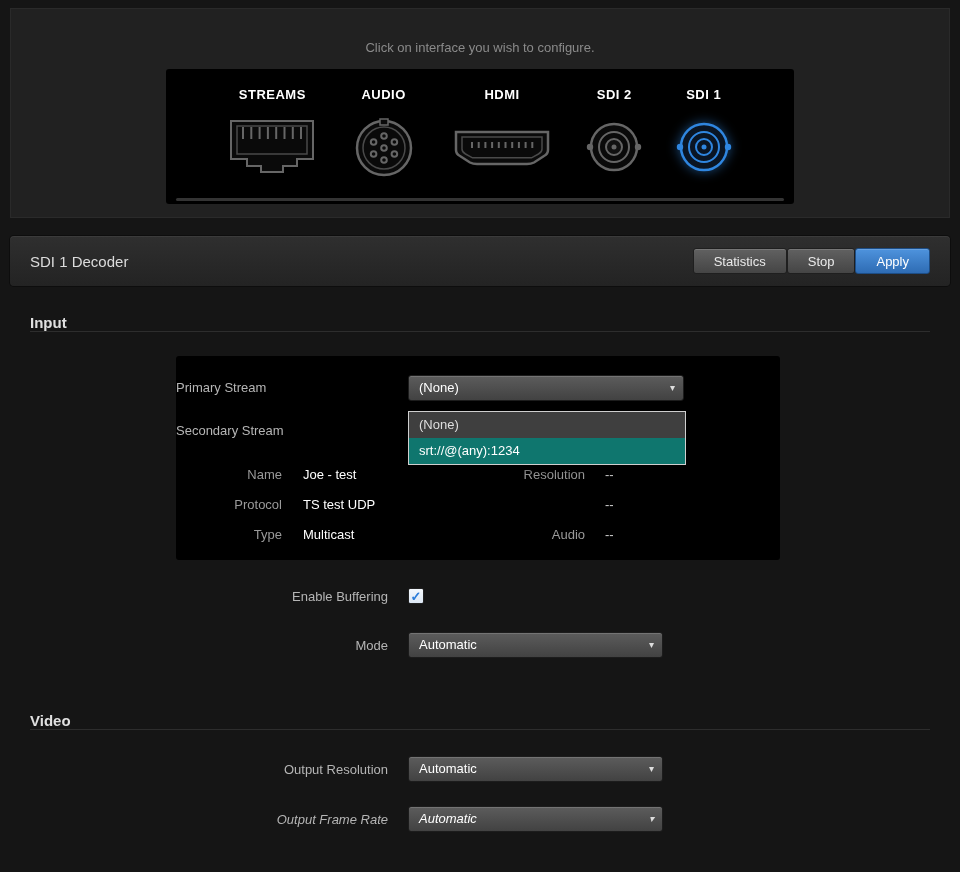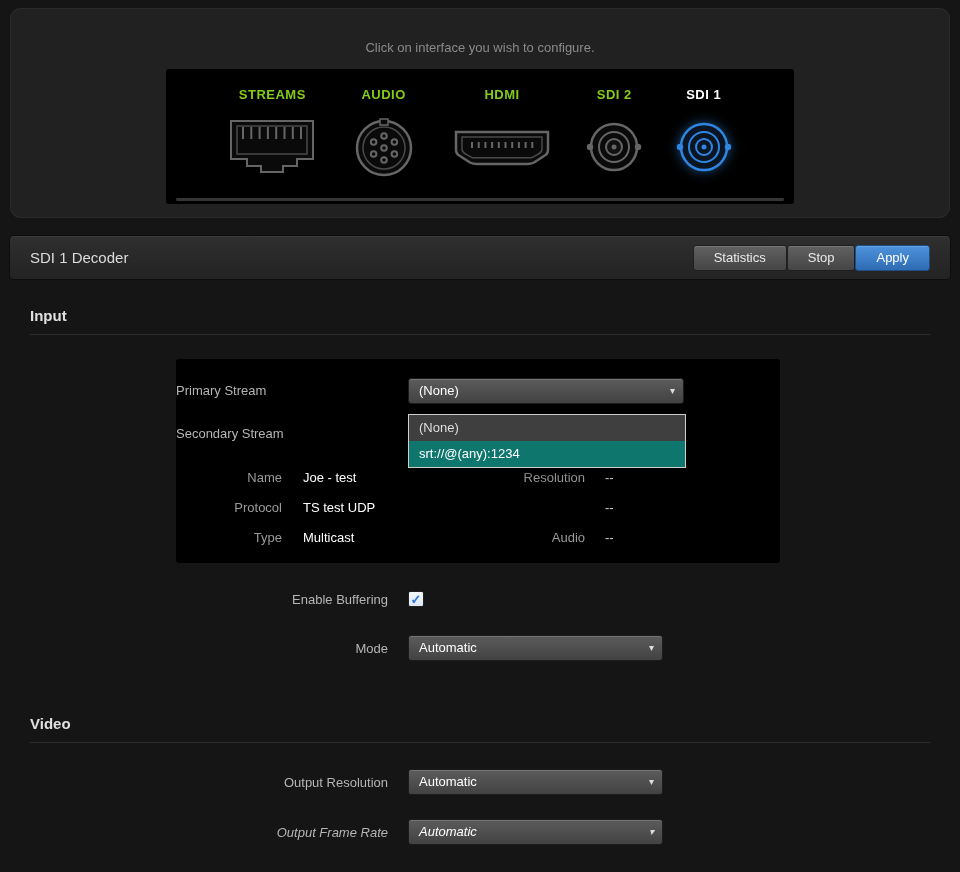--- a/index.html
+++ b/index.html
@@ -9,50 +9,50 @@
     font-family:"Liberation Sans", sans-serif;
     color:#ddd;
     padding:0 10px;
   }
 
   
   .top-panel {
     margin-top:8px;
     height:210px;
     background:#212121;
-    border-radius:11px;
+    border-radius:0;
     box-shadow: inset 0 0 0 1px #2a2a2a;
     padding-top:32px;
   }
   .instruction { text-align:center; color:#8a8a8a; font-size:13px; }
   .device-box {
     width:628px; height:135px;
     margin:14px auto 0;
     background:#000;
     border-radius:3px;
     position:relative;
     display:flex;
     justify-content:space-evenly;
     align-items:flex-start;
     padding:18px 30px 0;
   }
   .device-box::after {
     content:""; position:absolute; left:10px; right:10px; bottom:3px;
     height:3px; background:#343434; border-radius:2px;
   }
   .iface { display:flex; flex-direction:column; align-items:center; cursor:pointer; }
-  .iface-label { font-size:13px; font-weight:bold; color:#84cc16; letter-spacing:.5px; margin-bottom:8px; }
+  .iface-label { font-size:13px; font-weight:bold; color:#ffffff; letter-spacing:.5px; margin-bottom:8px; }
   .iface-icon-wrap { height:74px; display:flex; align-items:center; justify-content:center; color:#666; }
   .iface.selected .iface-label { color:#ffffff; }
   .iface.selected .iface-icon-wrap { color:#2f86e0; filter:drop-shadow(0 0 6px rgba(47,134,224,.55)); }
 
   
   .header-bar {
     margin-top:18px;
-    height:43px;
+    height:50px;
     border-radius:4px;
     background:linear-gradient(#2f2f2f,#232323);
     box-shadow: inset 0 1px 0 rgba(255,255,255,.06), 0 0 0 1px #0d0d0d;
     display:flex; align-items:center;
     padding:0 20px;
   }
   .header-title { font-size:15px; color:#dcdcdc; }
   .header-actions { margin-left:auto; display:flex; }
   .btn {
     height:26px; padding:0 20px;
@@ -62,21 +62,20 @@
     font-family:"Liberation Sans", sans-serif;
     box-shadow: inset 0 1px 0 rgba(255,255,255,.14);
     cursor:pointer;
   }
   .btn.primary { background:linear-gradient(#4e93dd,#2e6cb4); border-color:#1d4d85; color:#fff; }
 
   
   .section-heading {
     margin:28px 20px 0;
     font-size:15px; font-weight:bold; color:#e0e0e0;
-    padding-bottom:10px;
     border-bottom:1px solid #2d2d2d;
   }
   .section-heading.video { margin-top:54px; }
 
   
   .stream-panel {
     position:relative;
     width:604px; height:204px;
     margin:24px 0 0 166px;
     background:#000;

